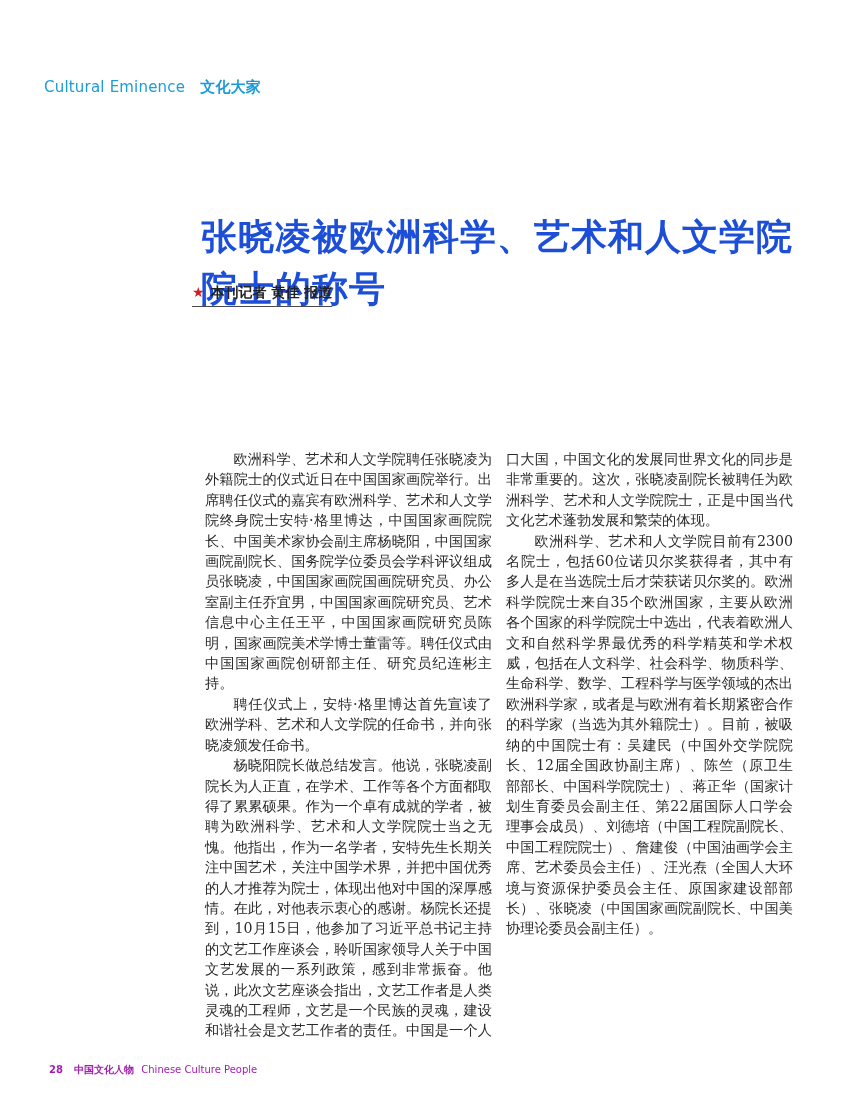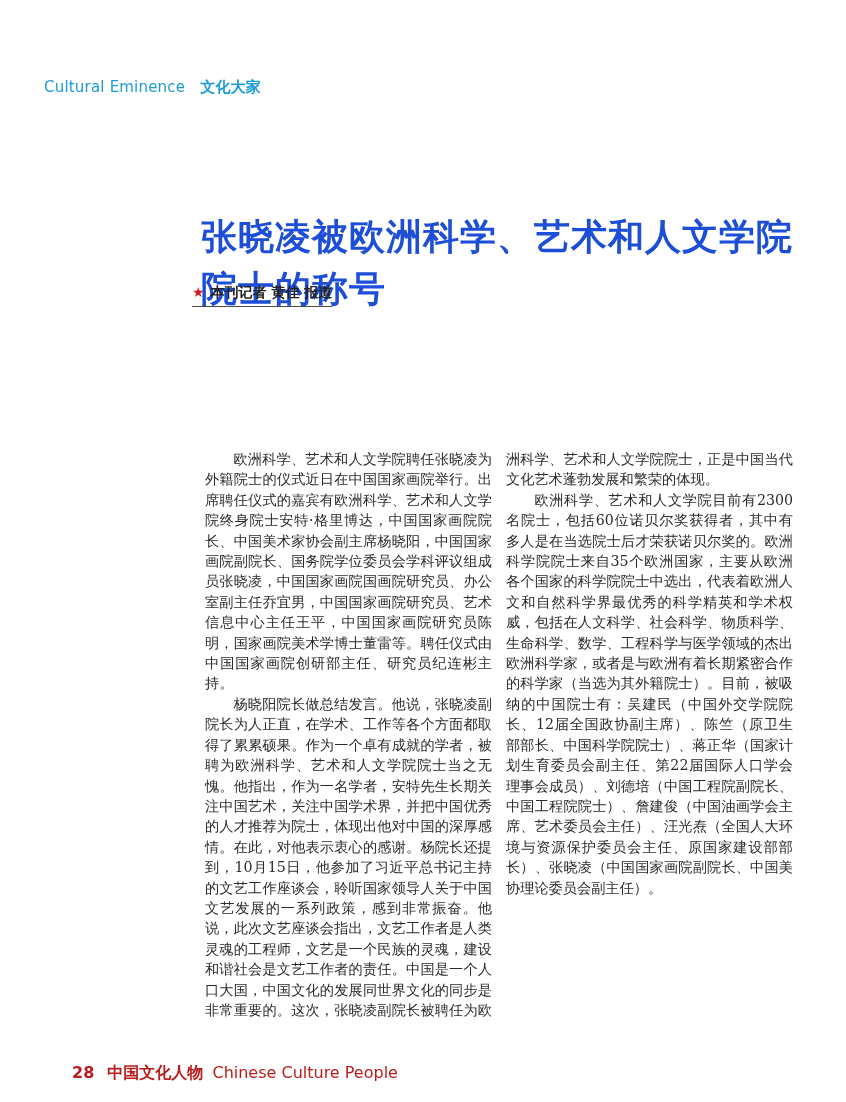--- a/index.html
+++ b/index.html
@@ -82,24 +82,24 @@
     margin-top: 16px;
   }
   .article-body p {
     margin: 0;
     text-indent: 2em;
   }
 
   
   .footer {
     position: absolute;
-    left: 72px;
+    left: 49px;
     top: 1063px;
-    font-size: 16px;
-    color: #b91c1c;
+    font-size: 10px;
+    color: #a21caf;
     white-space: nowrap;
   }
   .footer .page-num { font-weight: 700; margin-right: 8px; }
   .footer .journal-zh { font-weight: 700; margin-right: 4px; }
   .footer .journal-en { font-weight: 400; }
 </style>
 </head>
 <body>
 
 <div class="page">
@@ -115,20 +115,21 @@
   </h1>
 
   <div class="byline">
     <span class="underline-wrap">
       <span class="star">★</span><span>本刊记者 黄佳 报道</span>
     </span>
   </div>
 
   <div class="article-body">
       <p>欧洲科学、艺术和人文学院聘任张晓凌为外籍院士的仪式近日在中国国家画院举行。出席聘任仪式的嘉宾有欧洲科学、艺术和人文学院终身院士安特·格里博达，中国国家画院院长、中国美术家协会副主席杨晓阳，中国国家画院副院长、国务院学位委员会学科评议组成员张晓凌，中国国家画院国画院研究员、办公室副主任乔宜男，中国国家画院研究员、艺术信息中心主任王平，中国国家画院研究员陈明，国家画院美术学博士董雷等。聘任仪式由中国国家画院创研部主任、研究员纪连彬主持。</p>
+      <p>聘任仪式上，安特·格里博达首先宣读了欧洲学科、艺术和人文学院的任命书，并向张晓凌颁发任命书。</p>
       <p>杨晓阳院长做总结发言。他说，张晓凌副院长为人正直，在学术、工作等各个方面都取得了累累硕果。作为一个卓有成就的学者，被聘为欧洲科学、艺术和人文学院院士当之无愧。他指出，作为一名学者，安特先生长期关注中国艺术，关注中国学术界，并把中国优秀的人才推荐为院士，体现出他对中国的深厚感情。在此，对他表示衷心的感谢。杨院长还提到，10月15日，他参加了习近平总书记主持的文艺工作座谈会，聆听国家领导人关于中国文艺发展的一系列政策，感到非常振奋。他说，此次文艺座谈会指出，文艺工作者是人类灵魂的工程师，文艺是一个民族的灵魂，建设和谐社会是文艺工作者的责任。中国是一个人口大国，中国文化的发展同世界文化的同步是非常重要的。这次，张晓凌副院长被聘任为欧洲科学、艺术和人文学院院士，正是中国当代文化艺术蓬勃发展和繁荣的体现。</p>
       <p>欧洲科学、艺术和人文学院目前有2300名院士，包括60位诺贝尔奖获得者，其中有多人是在当选院士后才荣获诺贝尔奖的。欧洲科学院院士来自35个欧洲国家，主要从欧洲各个国家的科学院院士中选出，代表着欧洲人文和自然科学界最优秀的科学精英和学术权威，包括在人文科学、社会科学、物质科学、生命科学、数学、工程科学与医学领域的杰出欧洲科学家，或者是与欧洲有着长期紧密合作的科学家（当选为其外籍院士）。目前，被吸纳的中国院士有：吴建民（中国外交学院院长、12届全国政协副主席）、陈竺（原卫生部部长、中国科学院院士）、蒋正华（国家计划生育委员会副主任、第22届国际人口学会理事会成员）、刘德培（中国工程院副院长、中国工程院院士）、詹建俊（中国油画学会主席、艺术委员会主任）、汪光焘（全国人大环境与资源保护委员会主任、原国家建设部部长）、张晓凌（中国国家画院副院长、中国美协理论委员会副主任）。</p>
     </div>
 
   <div class="footer">
     <span class="page-num">28</span>
     <span class="journal-zh">中国文化人物</span>
     <span class="journal-en">Chinese Culture People</span>
   </div>
 

